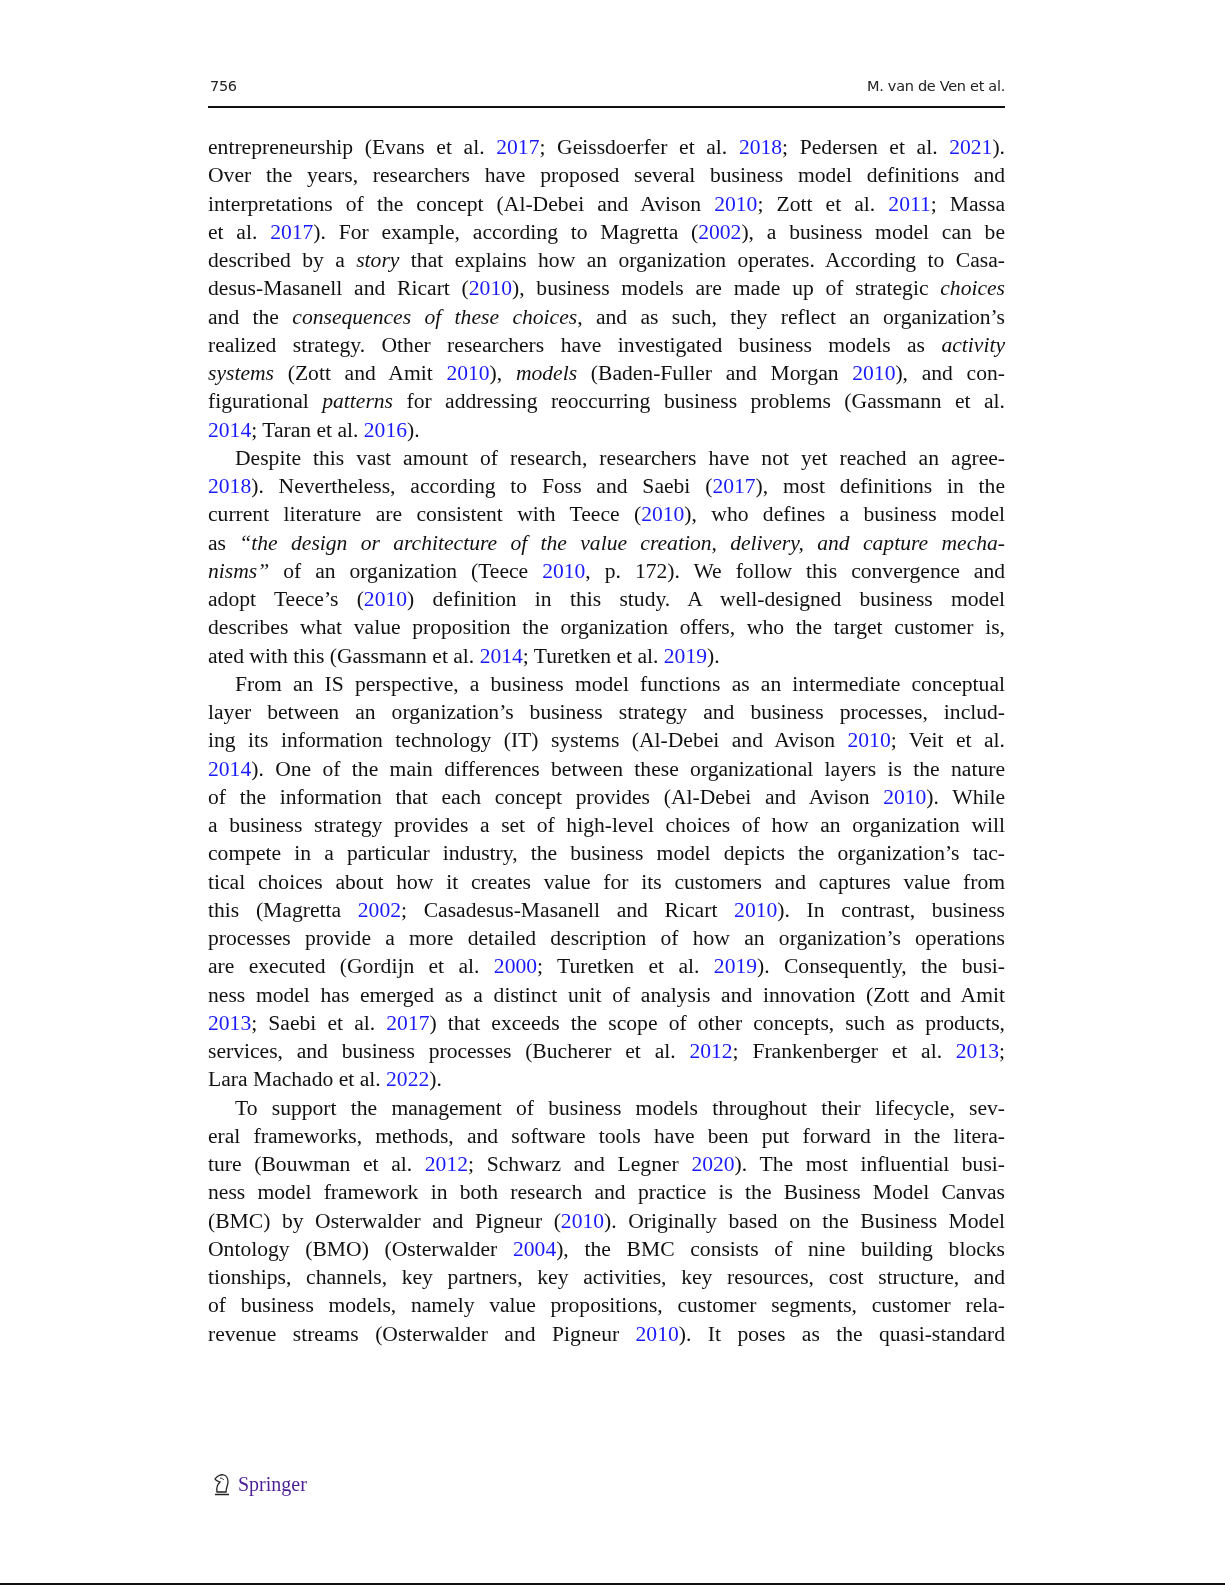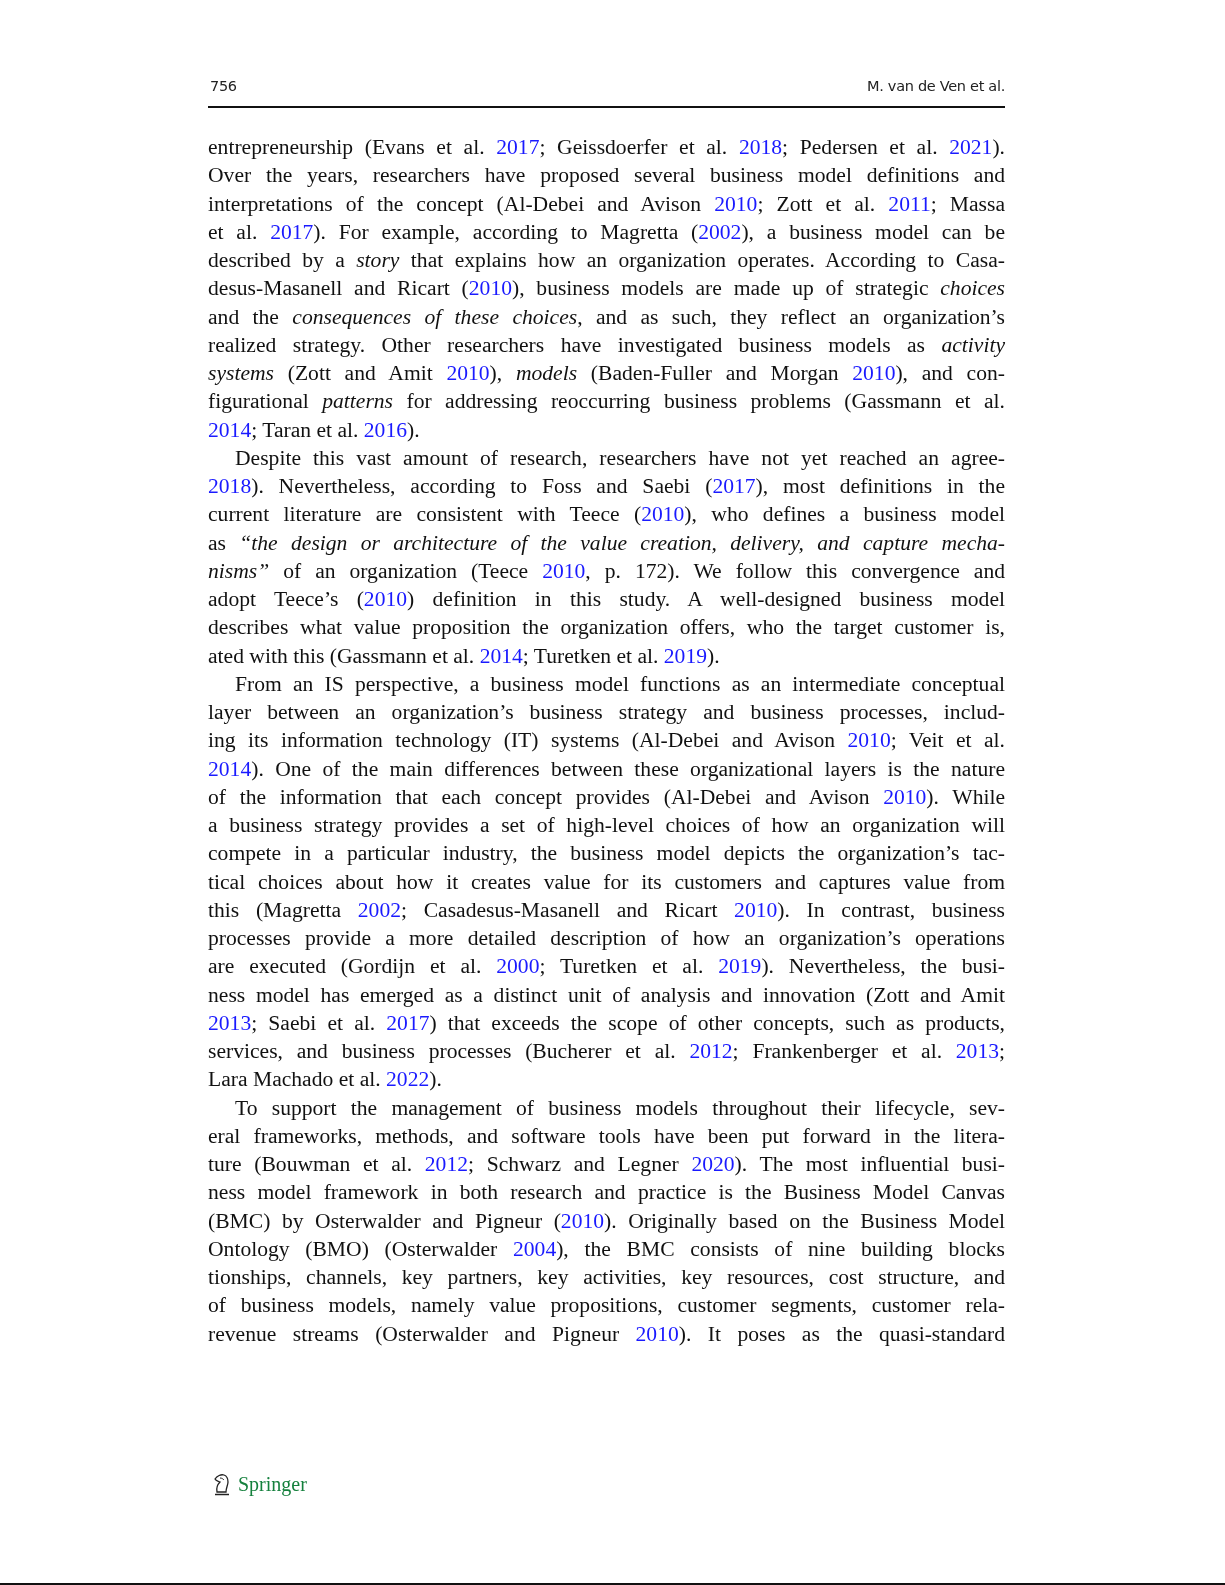--- a/index.html
+++ b/index.html
@@ -12,21 +12,21 @@
   .head-rule { position: absolute; left: 208px; top: 106px; width: 797px; height: 2px; background: #111; }
   .body-text { position: absolute; left: 208px; top: 133px; width: 797px;
     font-family: Liberation Serif, serif; font-size: 21.6px; color: #111; }
   .ln { display: block; height: 28.25px; line-height: 28.25px; white-space: nowrap;
     text-align: justify; text-align-last: justify; }
   .ln.last { text-align-last: left; }
   .ln.indent { padding-left: 27px; }
   .cite { color: #1a1aff; text-decoration: none; cursor: pointer; }
   .it { font-style: italic; }
   .footer { position: absolute; left: 212px; top: 1470px; height: 28px;
-    font-family: "Liberation Serif", serif; font-size: 20px; color: #15803d; display: flex; align-items: center; }
+    font-family: "Liberation Serif", serif; font-size: 20px; color: #4c1d95; display: flex; align-items: center; }
   .footer svg { width: 20px; height: 24px; margin-right: 6px; }
   .bottom-rule { position: absolute; left: 0; top: 1583px; width: 1225px; height: 2px; background: #111; }
 </style>
 </head>
 <body>
 
 <div class="page">
   <div class="running-head">
     <span class="pn">756</span>
     <span class="au">M. van de Ven et al.</span>
@@ -56,21 +56,21 @@
       <span class="ln indent"><span class="">From an IS perspective, a business model functions as an intermediate conceptual</span></span>
       <span class="ln"><span class="">layer between an organization’s business strategy and business processes, includ-</span></span>
       <span class="ln"><span class="">ing its information technology (IT) systems (Al-Debei and Avison </span><a class="cite">2010</a><span class="">; Veit et al.</span></span>
       <span class="ln"><a class="cite">2014</a><span class="">). One of the main differences between these organizational layers is the nature</span></span>
       <span class="ln"><span class="">of the information that each concept provides (Al-Debei and Avison </span><a class="cite">2010</a><span class="">). While</span></span>
       <span class="ln"><span class="">a business strategy provides a set of high-level choices of how an organization will</span></span>
       <span class="ln"><span class="">compete in a particular industry, the business model depicts the organization’s tac-</span></span>
       <span class="ln"><span class="">tical choices about how it creates value for its customers and captures value from</span></span>
       <span class="ln"><span class="">this (Magretta </span><a class="cite">2002</a><span class="">; Casadesus-Masanell and Ricart </span><a class="cite">2010</a><span class="">). In contrast, business</span></span>
       <span class="ln"><span class="">processes provide a more detailed description of how an organization’s operations</span></span>
-      <span class="ln"><span class="">are executed (Gordijn et al. </span><a class="cite">2000</a><span class="">; Turetken et al. </span><a class="cite">2019</a><span class="">). Nevertheless, the busi-</span></span>
+      <span class="ln"><span class="">are executed (Gordijn et al. </span><a class="cite">2000</a><span class="">; Turetken et al. </span><a class="cite">2019</a><span class="">). Consequently, the busi-</span></span>
       <span class="ln"><span class="">ness model has emerged as a distinct unit of analysis and innovation (Zott and Amit</span></span>
       <span class="ln"><a class="cite">2013</a><span class="">; Saebi et al. </span><a class="cite">2017</a><span class="">) that exceeds the scope of other concepts, such as products,</span></span>
       <span class="ln"><span class="">services, and business processes (Bucherer et al. </span><a class="cite">2012</a><span class="">; Frankenberger et al. </span><a class="cite">2013</a><span class="">;</span></span>
       <span class="ln last"><span class="">Lara Machado et al. </span><a class="cite">2022</a><span class="">).</span></span>
       <span class="ln indent"><span class="">To support the management of business models throughout their lifecycle, sev-</span></span>
       <span class="ln"><span class="">eral frameworks, methods, and software tools have been put forward in the litera-</span></span>
       <span class="ln"><span class="">ture (Bouwman et al. </span><a class="cite">2012</a><span class="">; Schwarz and Legner </span><a class="cite">2020</a><span class="">). The most influential busi-</span></span>
       <span class="ln"><span class="">ness model framework in both research and practice is the Business Model Canvas</span></span>
       <span class="ln"><span class="">(BMC) by Osterwalder and Pigneur (</span><a class="cite">2010</a><span class="">). Originally based on the Business Model</span></span>
       <span class="ln"><span class="">Ontology (BMO) (Osterwalder </span><a class="cite">2004</a><span class="">), the BMC consists of nine building blocks</span></span>

